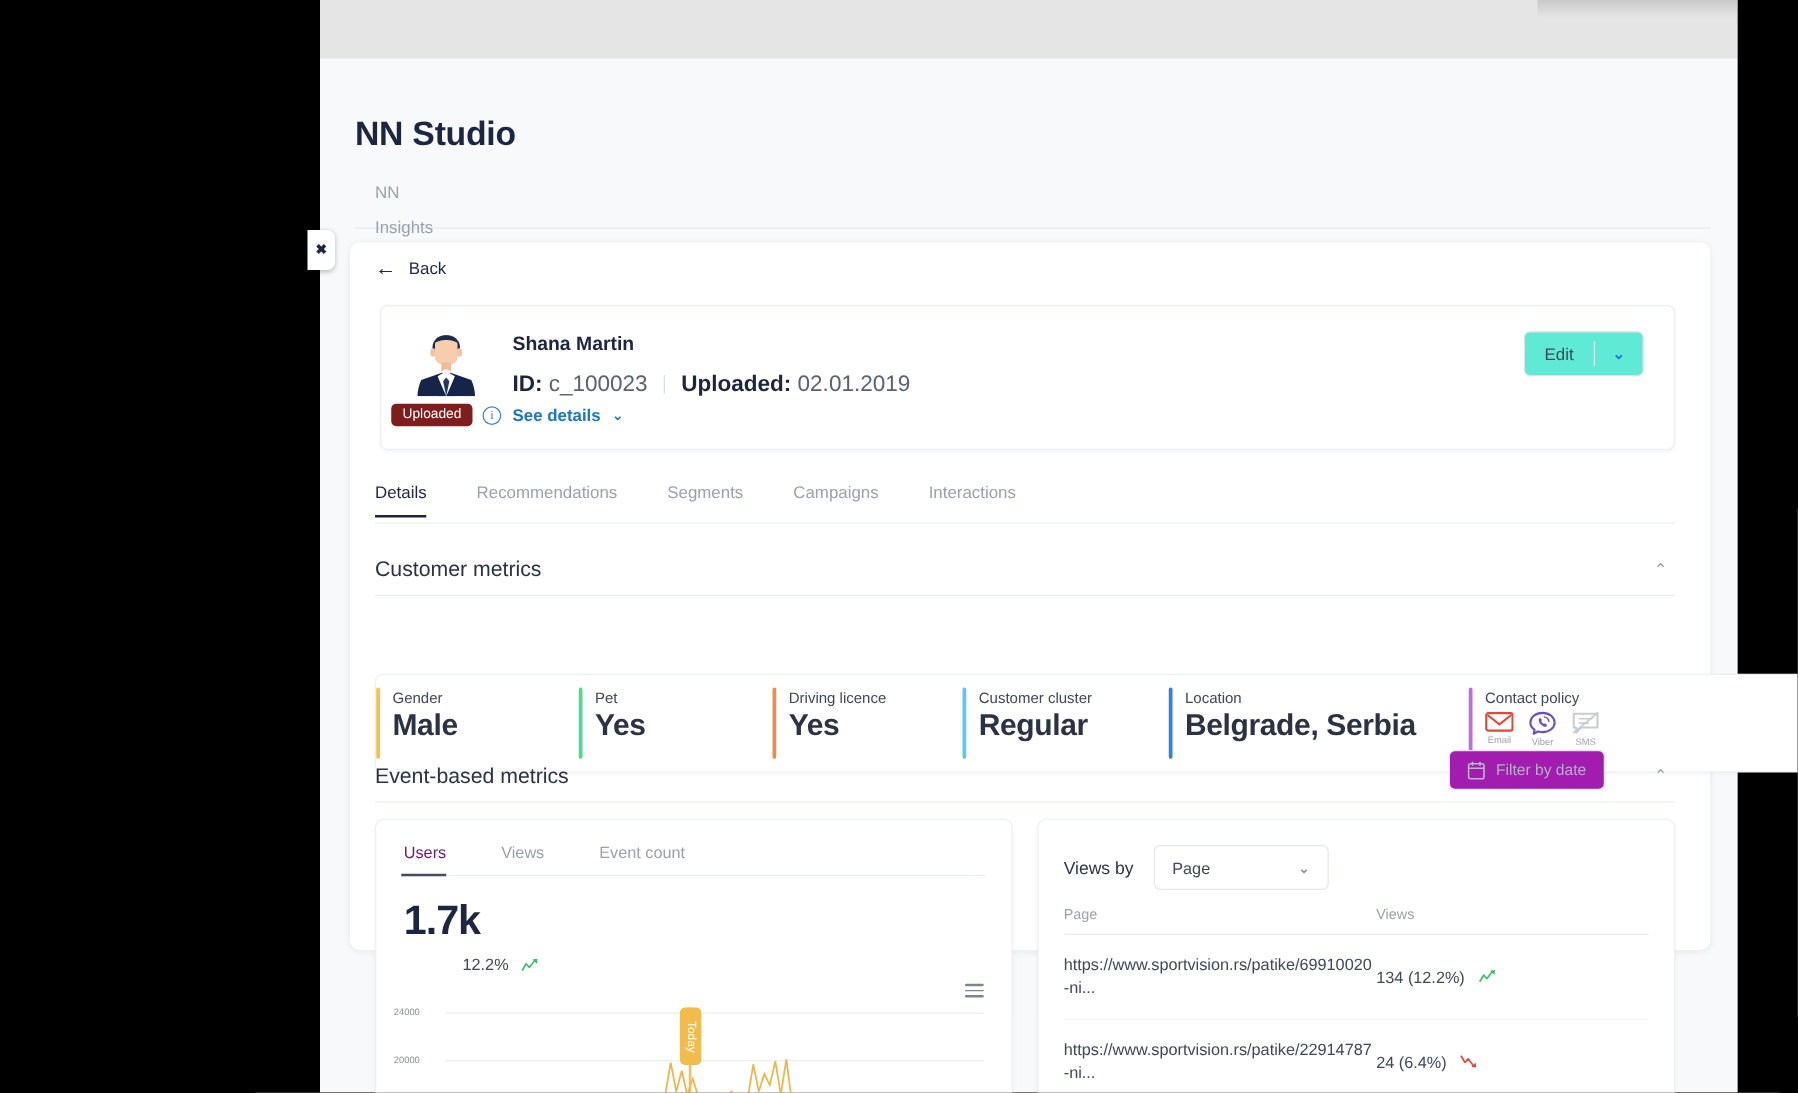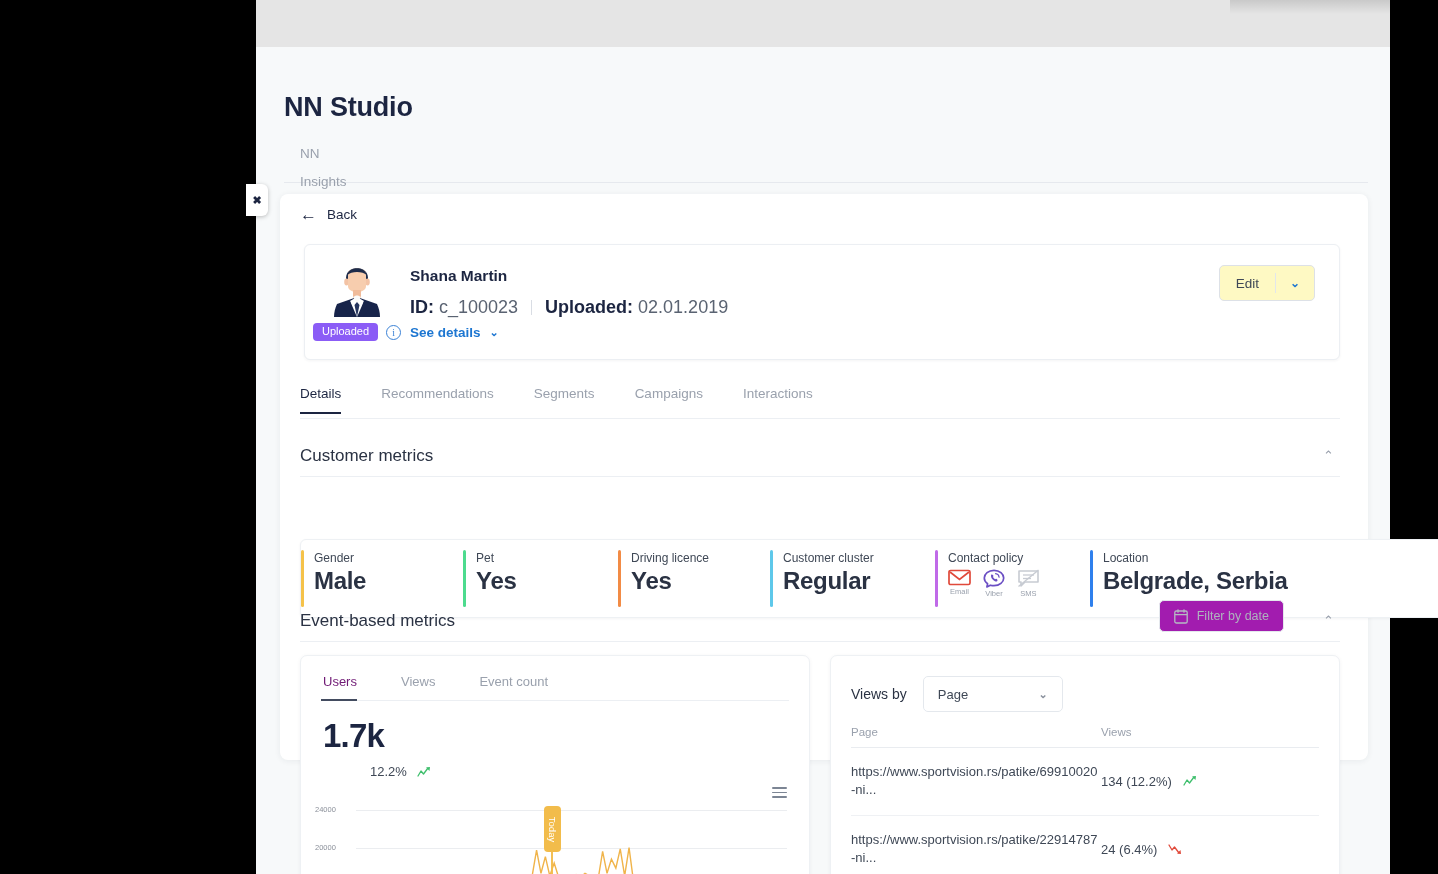--- a/index.html
+++ b/index.html
@@ -80,21 +80,21 @@
     box-shadow: 0 1px 3px rgba(30,40,60,0.05);
     z-index: 6;
   }
   .avatar {
     position: absolute; left: 24px; top: 12px; width: 56px; height: 60px;
   }
   .badge-row {
     position: absolute; left: 8px; top: 78px; display: flex; align-items: center; gap: 8px;
   }
   .badge-uploaded {
-    background: #8b5cf6; color: #ffffff; font-size: 11px;
+    background: #7f1d1d; color: #ffffff; font-size: 11px;
     padding: 3px 9px 4px 9px; border-radius: 4px; line-height: 1;
   }
   .info-icon {
     width: 15px; height: 15px; border-radius: 50%; border: 1.3px solid #3b82d6;
     color: #3b82d6; font-size: 10px; display: flex; align-items: center;
     justify-content: center; font-family: "Liberation Serif", serif; cursor: pointer;
   }
   .profile-name {
     position: absolute; left: 105px; top: 22px;
     font-size: 15.5px; font-weight: 700; color: #1c2541;
@@ -110,21 +110,21 @@
   .see-details {
     position: absolute; left: 105px; top: 80px;
     display: flex; align-items: center; gap: 9px;
     font-size: 13.5px; color: #1d76d1; font-weight: 700; cursor: pointer;
   }
   .chev-sm { font-size: 11px; font-weight: 700; }
 
   .edit-btn {
     position: absolute; right: 24px; top: 20px;
     height: 36px; border: 1px solid #dde1e7; border-radius: 5px;
-    display: flex; align-items: center; background: #fef9c3; cursor: pointer;
+    display: flex; align-items: center; background: #5eead4; cursor: pointer;
   }
   .edit-btn .txt { font-size: 13.5px; color: #3f4856; padding: 0 16px; }
   .edit-btn .divider { width: 1px; height: 20px; background: #e2e6eb; }
   .edit-btn .cv { padding: 0 14px; color: #1d76d1; font-size: 12px; font-weight: 700; }
 
   
   .inner-tabs {
     position: absolute; left: 300px; top: 386px; width: 1040px; height: 33px;
     display: flex; align-items: flex-start; border-bottom: 1px solid #eceff3; z-index: 5;
   }
@@ -367,20 +367,24 @@
       <div class="k">Pet</div>
       <div class="v">Yes</div>
     </div>
     <div class="metric" style="--accent:#f28b45; width:152px">
       <div class="k">Driving licence</div>
       <div class="v">Yes</div>
     </div>
     <div class="metric" style="--accent:#5ec8ea; width:165px">
       <div class="k">Customer cluster</div>
       <div class="v">Regular</div>
+    </div>
+    <div class="metric" style="--accent:#2f80ed; width:240px">
+      <div class="k">Location</div>
+      <div class="v">Belgrade, Serbia</div>
     </div>
     <div class="metric" style="--accent:#c06ae8; width:155px">
       <div class="k">Contact policy</div>
       <div class="contact-icons">
         <div class="ci">
           <svg width="23" height="17" viewBox="0 0 23 17">
             <rect x="1" y="1.5" width="21" height="14" rx="1.6" fill="#fff" stroke="#e0493a" stroke-width="1.7"></rect>
             <path d="M2 3 L11.5 10.5 L21 3" fill="none" stroke="#e0493a" stroke-width="1.7"></path>
           </svg>
           <span class="cap">Email</span>
@@ -397,24 +401,20 @@
           <svg width="23" height="19" viewBox="0 0 23 19">
             <path d="M2 2 H21 V13 H8 L4 17 V13 H2 Z" fill="#fff" stroke="#c7cbd2" stroke-width="1.6" stroke-linejoin="round"></path>
             <line x1="6" y1="6" x2="17" y2="6" stroke="#c7cbd2" stroke-width="1.3"></line>
             <line x1="6" y1="9.5" x2="14" y2="9.5" stroke="#c7cbd2" stroke-width="1.3"></line>
             <line x1="1.5" y1="17.5" x2="21.5" y2="1" stroke="#c7cbd2" stroke-width="1.4"></line>
           </svg>
           <span class="cap">SMS</span>
         </div>
       </div>
     </div>
-    <div class="metric" style="--accent:#2f80ed; width:240px">
-      <div class="k">Location</div>
-      <div class="v">Belgrade, Serbia</div>
-    </div>
   </div>
 
   <div class="section-head" style="top:600px">
     <div class="title">Event-based metrics</div>
     <div class="spacer"></div>
     <div class="filter-date">
       <svg width="14" height="15" viewBox="0 0 14 15">
         <rect x="0.8" y="2" width="12.4" height="12" rx="1.6" fill="none" stroke="#b5bac3" stroke-width="1.3"></rect>
         <line x1="0.8" y1="5.6" x2="13.2" y2="5.6" stroke="#b5bac3" stroke-width="1.3"></line>
         <line x1="4" y1="0.8" x2="4" y2="3.2" stroke="#b5bac3" stroke-width="1.3" stroke-linecap="round"></line>

